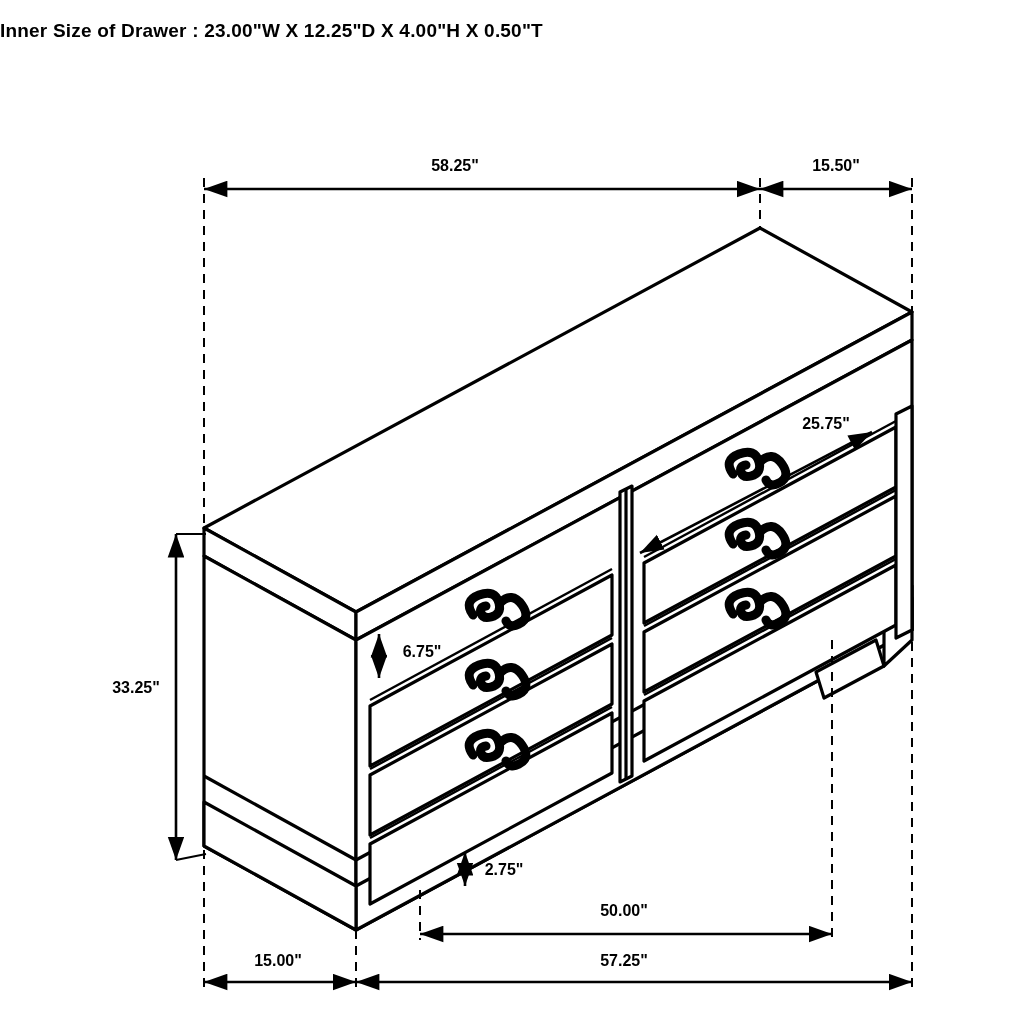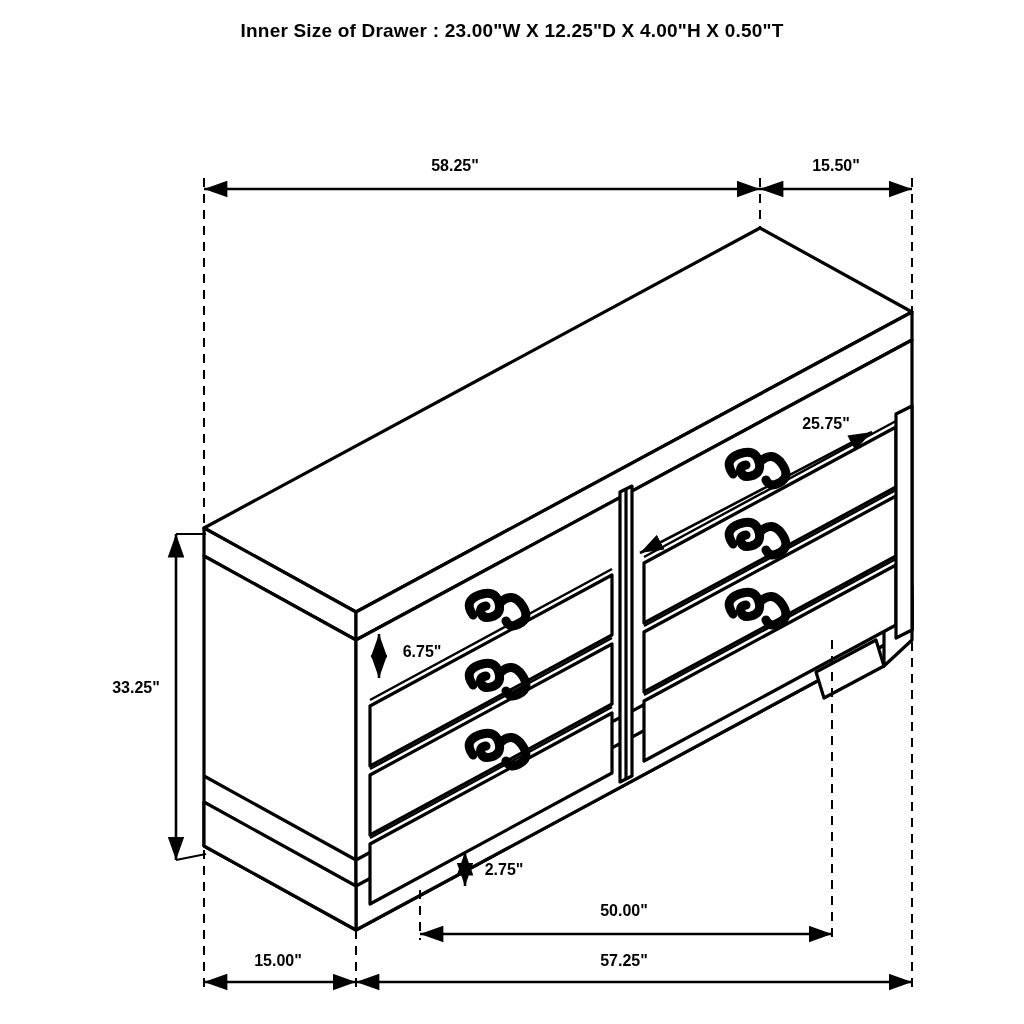--- a/index.html
+++ b/index.html
@@ -19,21 +19,21 @@
     position: absolute;
     left: 0; top: 0;
     width: 1024px;
     height: 1024px;
   }
   .title {
     position: absolute;
     left: 0;
     top: 20px;
     width: 1024px;
-    text-align: center;
+    text-align: left;
     font-size: 19px;
     font-weight: bold;
     letter-spacing: 0.2px;
   }
   .dim-label {
     position: absolute;
     font-size: 16px;
     font-weight: bold;
     white-space: nowrap;
   }

